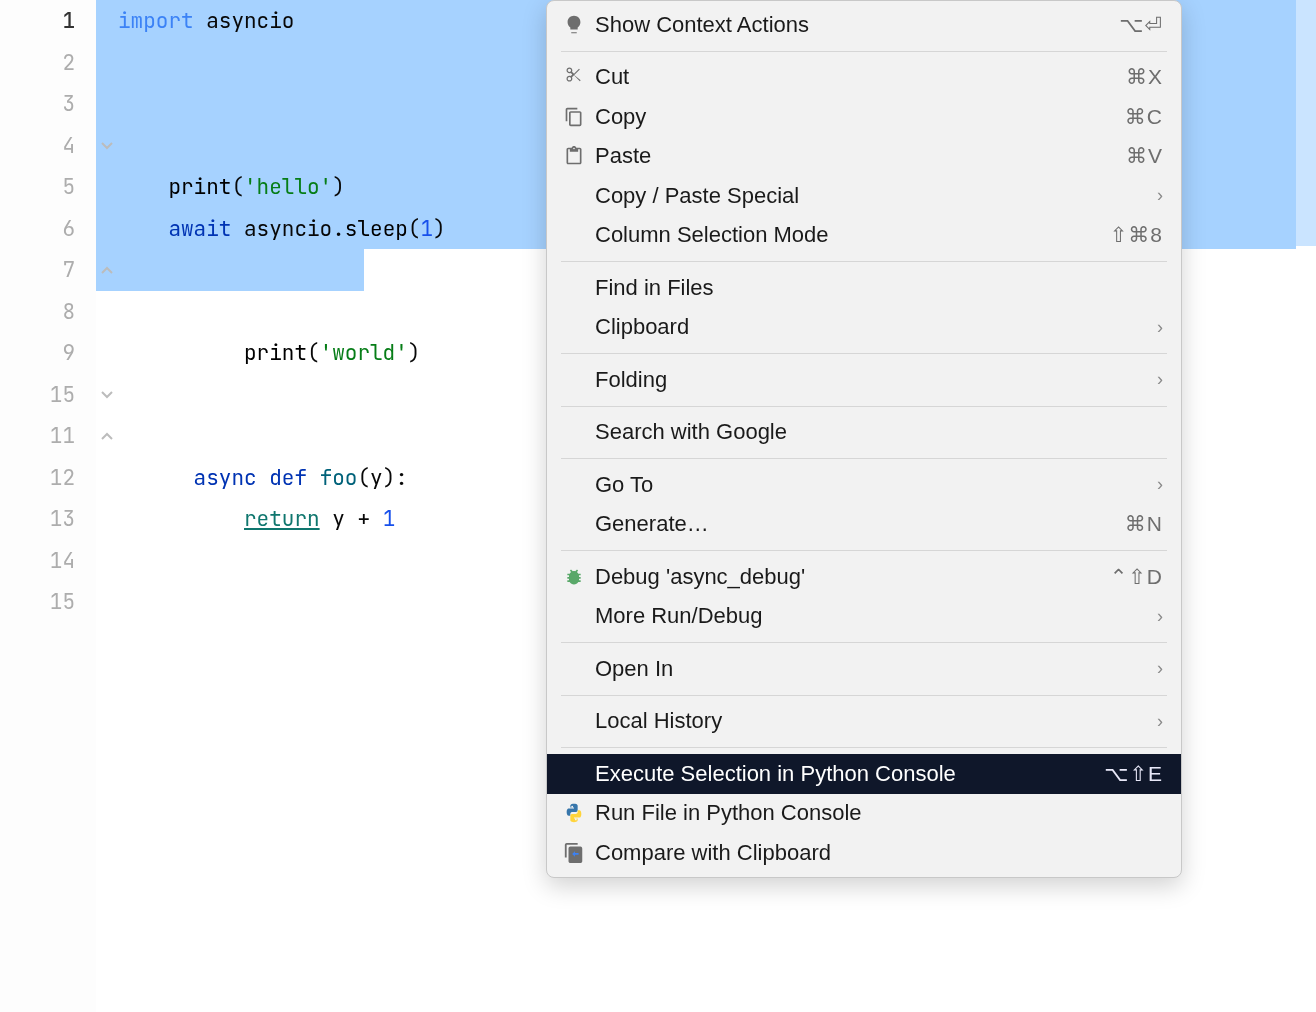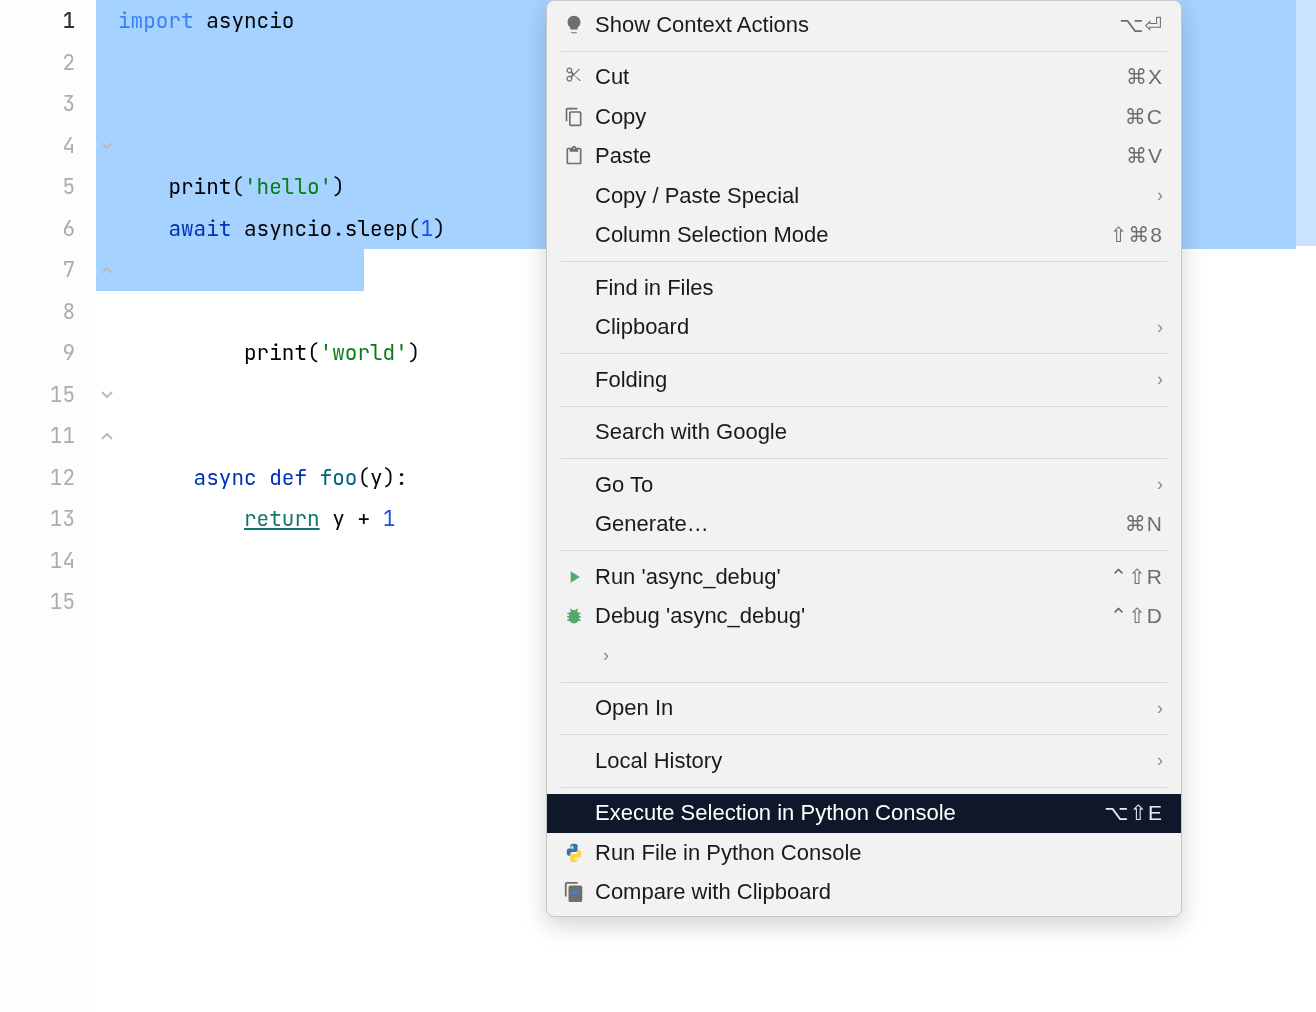--- a/index.html
+++ b/index.html
@@ -298,37 +298,29 @@
     </div>
     <div class="menu-item">
       <span class="menu-icon"></span>
       <span class="menu-label">Generate…</span>
       <span class="menu-shortcut">⌘N</span>
     </div>
     <div class="menu-sep"></div>
     <div class="menu-item">
       <span class="menu-icon">
         <svg width="20" height="20" viewBox="0 0 24 24">
-          <path fill="#59a869" d="M8 5v14l11-7z"></path>
-        </svg>
-      </span>
-      <span class="menu-label">Run 'async_debug'</span>
-      <span class="menu-shortcut">⌃⇧R</span>
-    </div>
-    <div class="menu-item">
-      <span class="menu-icon">
-        <svg width="20" height="20" viewBox="0 0 24 24">
           <path fill="#59a869" d="M20 8h-2.8c-.5-.8-1.1-1.5-1.8-2l1.6-1.6-1.4-1.4-2.1 2.1C12.9 4.9 12.5 4.8 12 4.8s-.9.1-1.4.2L8.4 3 7 4.4 8.6 6C7.9 6.5 7.3 7.2 6.8 8H4v2h2.1c-.1.3-.1.7-.1 1v1H4v2h2v1c0 .3 0 .7.1 1H4v2h2.8c1 1.8 3 3 5.2 3s4.1-1.2 5.2-3H20v-2h-2.1c.1-.3.1-.7.1-1v-1h2v-2h-2v-1c0-.3 0-.7-.1-1H20V8z"></path>
         </svg>
       </span>
       <span class="menu-label">Debug 'async_debug'</span>
       <span class="menu-shortcut">⌃⇧D</span>
     </div>
     <div class="menu-item">
       <span class="menu-icon"></span>
+      <span class="menu-label">More Run/Debug</span>
       <span class="menu-chevron">›</span>
     </div>
     <div class="menu-sep"></div>
     <div class="menu-item">
       <span class="menu-icon"></span>
       <span class="menu-label">Open In</span>
       <span class="menu-chevron">›</span>
     </div>
     <div class="menu-sep"></div>
     <div class="menu-item">

